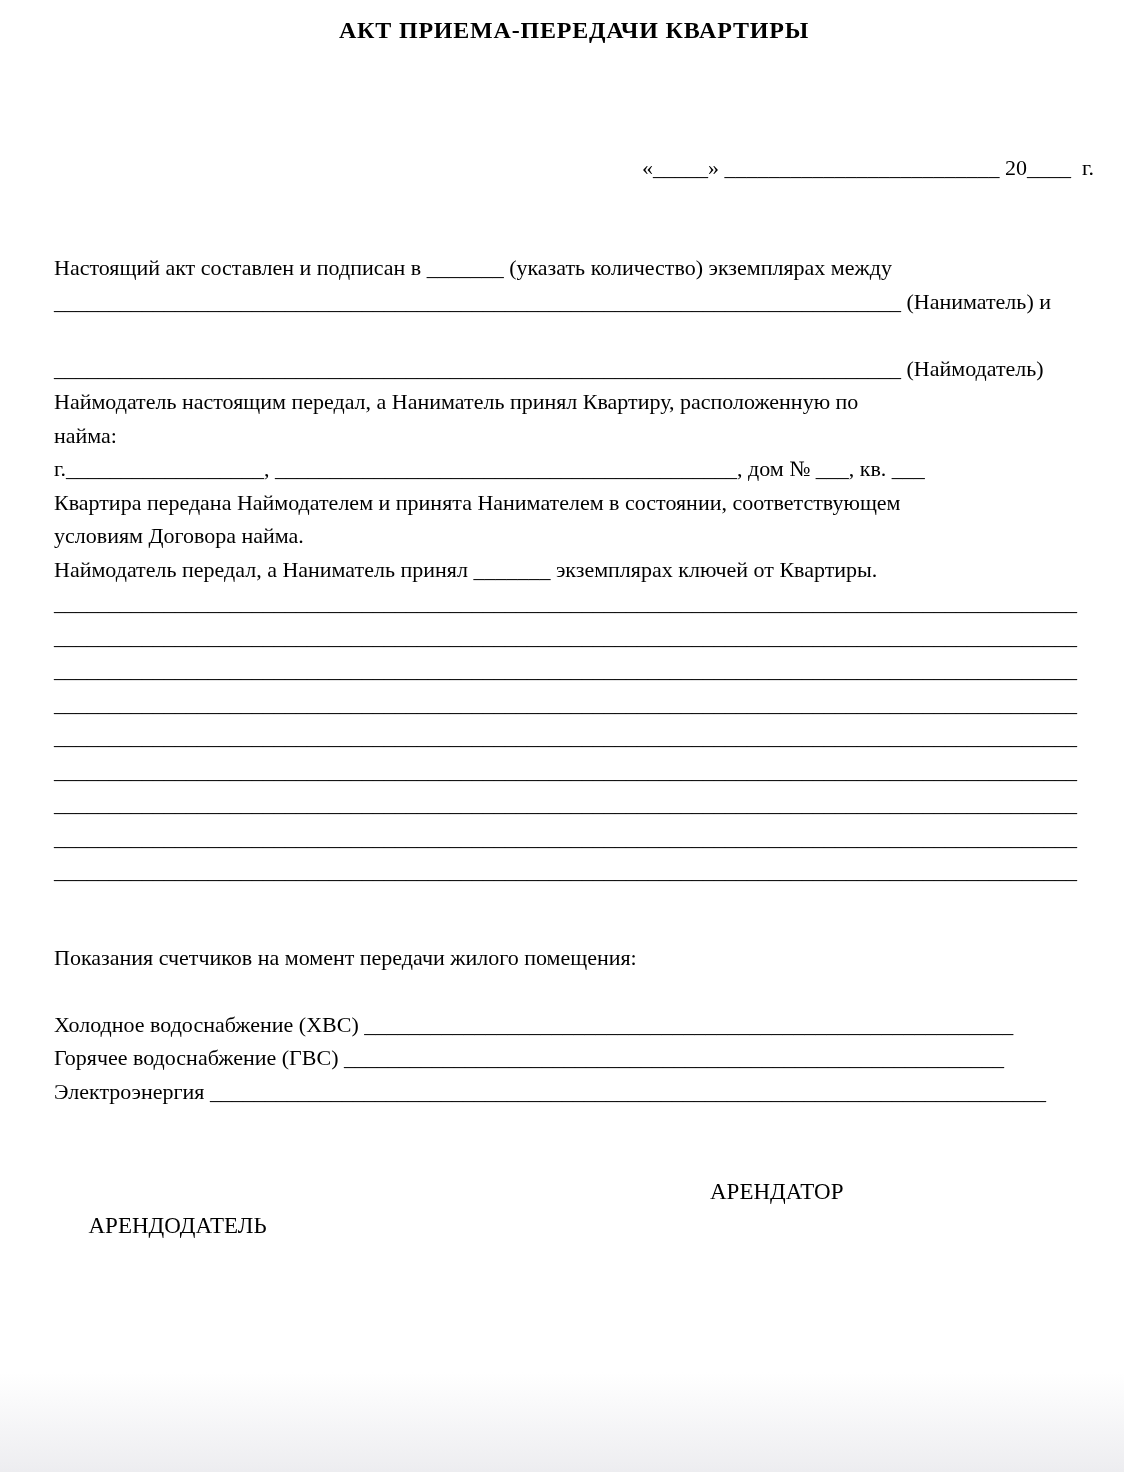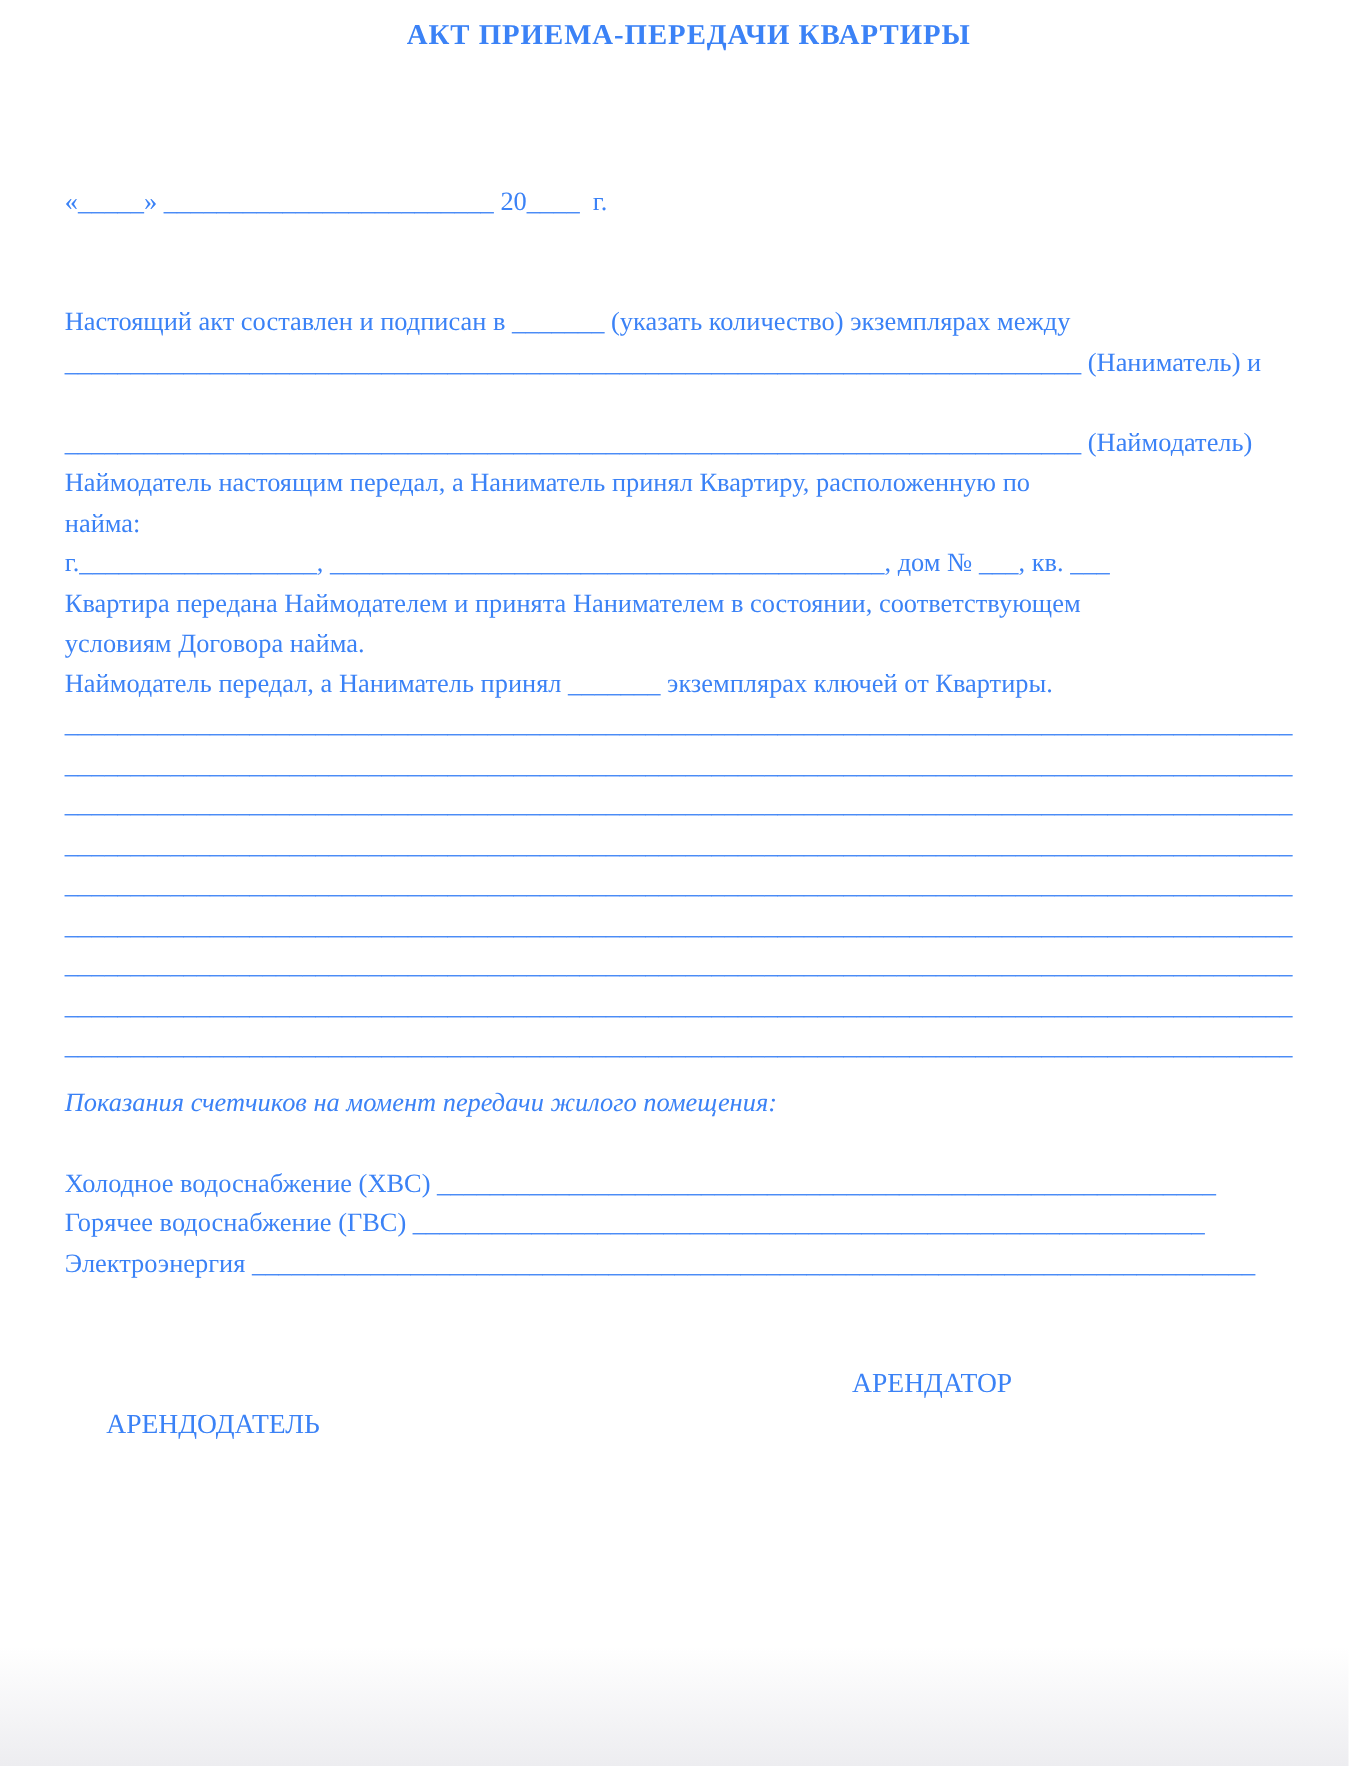--- a/index.html
+++ b/index.html
@@ -7,21 +7,21 @@
     padding: 0;
     background: #ffffff;
   }
   .page {
     position: relative;
     width: 1124px;
     height: 1472px;
     background: #ffffff;
     overflow: hidden;
     font-family: "Liberation Serif", "DejaVu Serif", serif;
-    color: #3b82f6;
+    color: #000000;
   }
   .content {
     position: relative;
     padding: 0 30px 0 54px;
   }
   .doc-title {
     margin-top: 10px;
     line-height: 40px;
     text-align: center;
     font-size: 24px;
@@ -59,21 +59,21 @@
 </style>
 </head>
 <body>
 
 <div class="page">
   <div class="content">
 
     <div class="doc-title">АКТ ПРИЕМА-ПЕРЕДАЧИ КВАРТИРЫ</div>
 
     <div id="blocks">
-        <div class="block" style="margin-top: 100.5px;">
+        <div class="block" style="margin-top: 100.5px; text-align: right;">
           <div class="line"><span>«</span><span>_____</span><span>» </span><span>_________________________</span><span> 20</span><span>____</span><span>  г.</span></div>
         </div>
         <div class="block" style="margin-top: 67px;">
           <div class="line"><span>Настоящий акт составлен и подписан в </span><span>_______</span><span> (указать количество) экземплярах между</span></div>
           <div class="line"><span>_____________________________________________________________________________</span><span> (Наниматель) и</span></div>
         </div>
         <div class="block" style="margin-top: 33.5px;">
           <div class="line"><span>_____________________________________________________________________________</span><span> (Наймодатель)</span></div>
           <div class="line"><span>Наймодатель настоящим передал, а Наниматель принял Квартиру, расположенную по</span></div>
           <div class="line"><span>найма:</span></div>
@@ -86,21 +86,21 @@
           <div class="line"><span>_____________________________________________________________________________________________</span></div>
           <div class="line"><span>_____________________________________________________________________________________________</span></div>
           <div class="line"><span>_____________________________________________________________________________________________</span></div>
           <div class="line"><span>_____________________________________________________________________________________________</span></div>
           <div class="line"><span>_____________________________________________________________________________________________</span></div>
           <div class="line"><span>_____________________________________________________________________________________________</span></div>
           <div class="line"><span>_____________________________________________________________________________________________</span></div>
           <div class="line"><span>_____________________________________________________________________________________________</span></div>
           <div class="line"><span>_____________________________________________________________________________________________</span></div>
         </div>
-        <div class="block" style="margin-top: 14px; font-style: italic;">
+        <div class="block" style="margin-top: 53px;">
           <div class="line"><span>Показания счетчиков на момент передачи жилого помещения:</span></div>
         </div>
         <div class="block" style="margin-top: 33.5px;">
           <div class="line"><span>Холодное водоснабжение (ХВС) </span><span>___________________________________________________________</span></div>
           <div class="line"><span>Горячее водоснабжение (ГВС) </span><span>____________________________________________________________</span></div>
           <div class="line"><span>Электроэнергия </span><span>____________________________________________________________________________</span></div>
         </div>
       </div>
 
     <div class="footer" id="footer" style="margin-top: 67px;">

